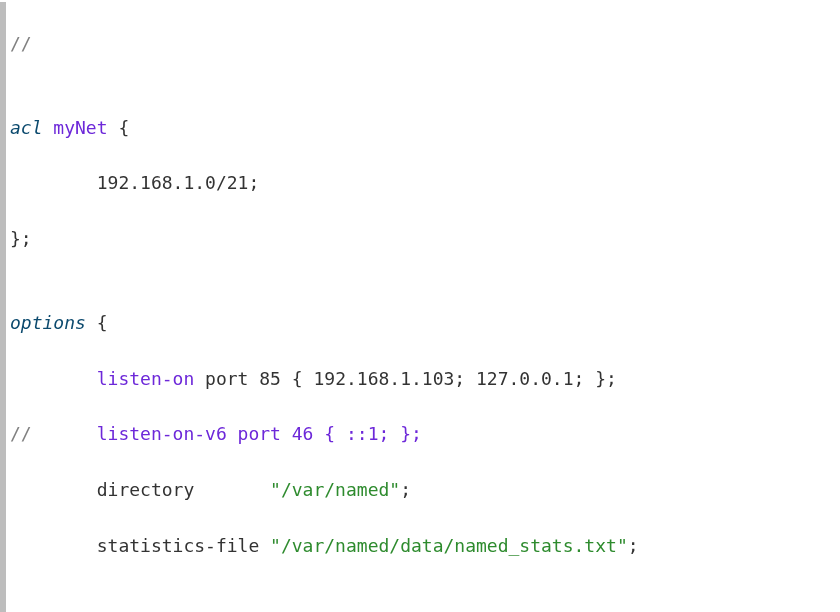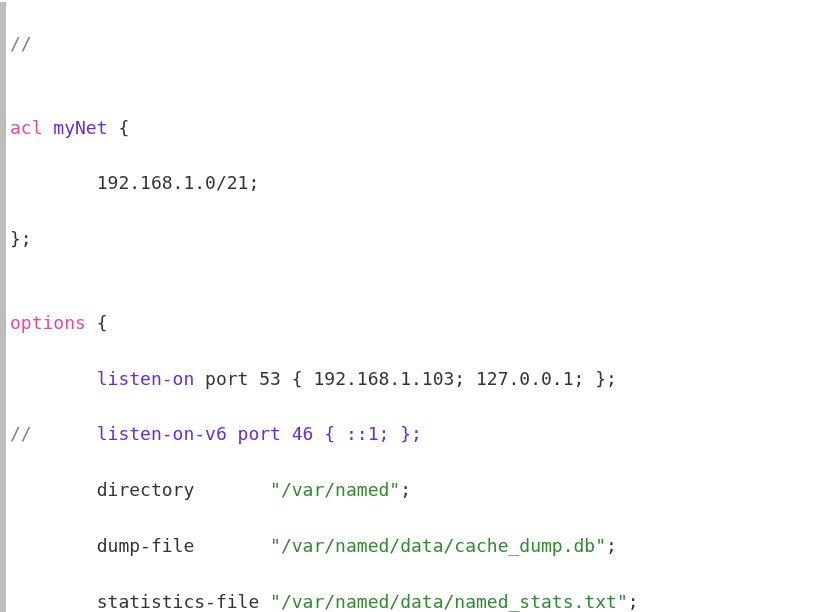--- a/index.html
+++ b/index.html
@@ -20,42 +20,41 @@
     width: 6px;
     background: #bdbdbd;
     flex-shrink: 0;
   }
   .code {
     padding-left: 4px;
     white-space: pre;
   }
   .line { display: block; }
   .c-comment { color: #808080; }
-  .c-keyword { color: #ec4899; } 
+  .c-keyword { color: #0c4a6e; font-style: italic; } 
   .c-name    { color: #6d28d9; } 
   .c-string  { color: #2e8b2e; } 
   .c-plain   { color: #333; }
 </style>
 </head>
 <body>
 
 <div class="code-block">
   <div class="gutter"></div>
   <div class="code">
 <span class="line"><span class="c-comment">//</span></span>
 <span class="line"></span>
 <span class="line"><span class="c-keyword">acl</span><span class="c-name"> myNet </span><span class="c-plain">{</span></span>
 <span class="line"><span>        </span><span class="c-plain">192.168.1.0/21;</span></span>
 <span class="line c-plain">};</span>
 <span class="line"></span>
 <span class="line"><span class="c-keyword">options</span><span class="c-plain"> {</span></span>
-<span class="line"><span>        </span><span class="c-name">listen-on</span><span class="c-plain"> port 53 { 192.168.1.103; 127.0.0.1; };</span></span>
+<span class="line"><span>        </span><span class="c-name">listen-on</span><span class="c-plain"> port 85 { 192.168.1.103; 127.0.0.1; };</span></span>
 <span class="line"><span class="c-comment">//</span><span>      </span><span class="c-name">listen-on-v6 port 46 { ::1; };</span></span>
 <span class="line"><span>        </span><span class="c-plain">directory       </span><span class="c-string">"/var/named"</span><span class="c-plain">;</span></span>
-<span class="line"><span>        </span><span class="c-plain">dump-file       </span><span class="c-string">"/var/named/data/cache_dump.db"</span><span class="c-plain">;</span></span>
 <span class="line"><span>        </span><span class="c-plain">statistics-file </span><span class="c-string">"/var/named/data/named_stats.txt"</span><span class="c-plain">;</span></span>
 
 
 
 
 
 
 
 
 

